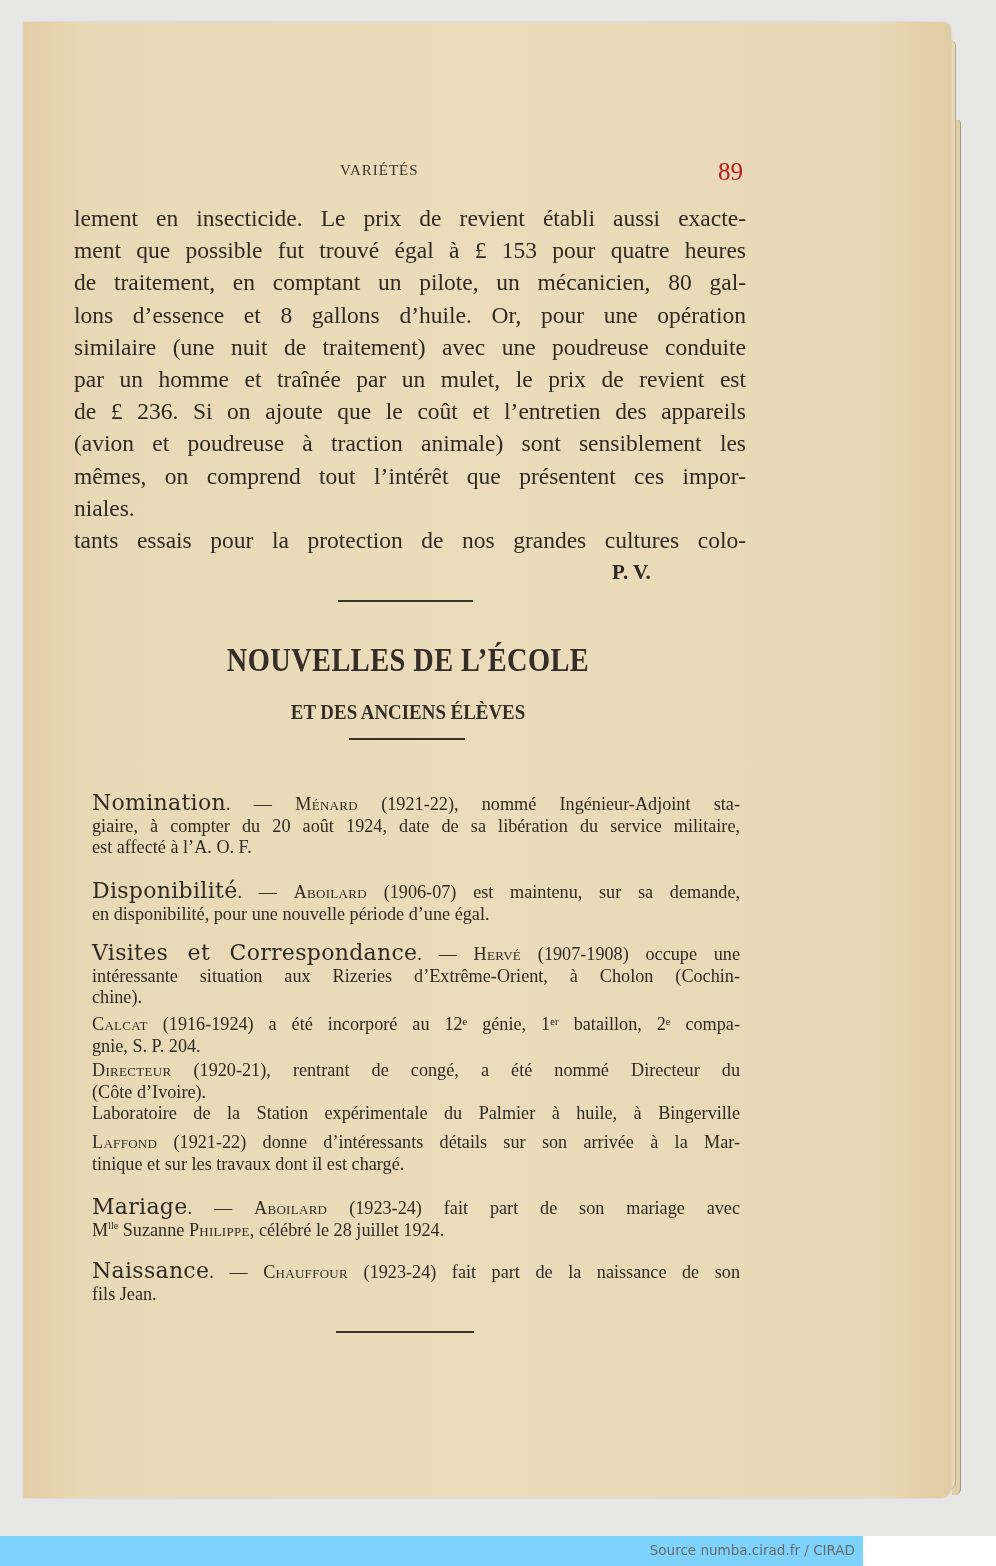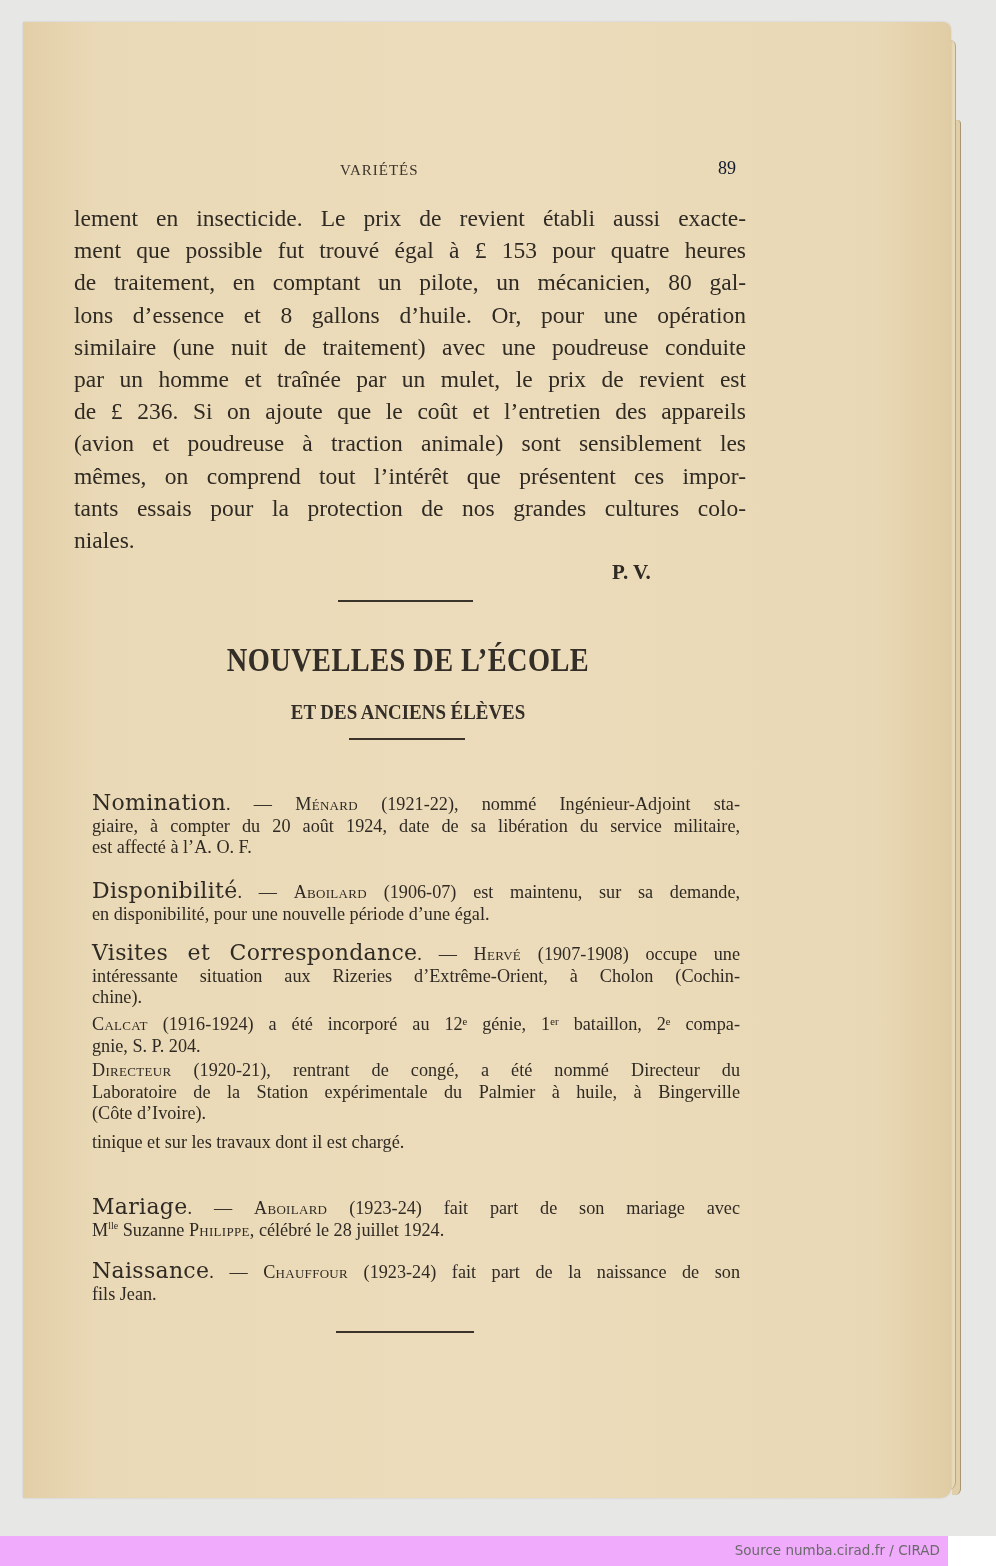--- a/index.html
+++ b/index.html
@@ -29,21 +29,21 @@
   .running-head {
     position: absolute; top: 158px; left: 0; width: 996px; height: 24px;
   }
   .running-title {
     position: absolute; left: 340px; top: 4px;
     font-family: "Liberation Serif", serif; font-size: 15px; letter-spacing: 1px;
     color: #3a342b;
   }
   .page-number {
     position: absolute; left: 718px; top: 0;
-    font-family: "Liberation Serif", serif; font-size: 18px; color: #0f172a;
+    font-family: "Liberation Serif", serif; font-size: 25px; color: #b91c1c;
   }
   .body-text {
     position: absolute; left: 74px; top: 202px; width: 672px;
     font-family: "Liberation Serif", serif; font-size: 23.5px; line-height: 32.2px;
     color: #2f2a23; text-align: justify;
   }
   .body-text .line { display: block; text-align: justify; text-align-last: justify; white-space: nowrap; }
   .body-text .line.last { text-align-last: left; }
   .signature {
     position: absolute; left: 612px; top: 560px;
@@ -71,21 +71,21 @@
     font-family: "Liberation Serif", serif; font-size: 18.2px; line-height: 21.5px;
     color: #2f2a23;
   }
   .news .line { display: block; text-align: justify; text-align-last: justify; white-space: nowrap; }
   .news .line.last { text-align-last: left; }
   .rubric {
     font-family: "DejaVu Serif", serif; font-weight: normal; font-size: 22px; letter-spacing: 0.3px;
   }
   .sc { font-variant: small-caps; letter-spacing: 0.3px; }
   .footer {
-    position: absolute; left: 0; top: 1536px; width: 948px; height: 30px; background: #f0abfc;
+    position: absolute; left: 0; top: 1536px; width: 863px; height: 30px; background: #7dd3fc;
   }
   .source-credit {
     position: absolute; right: 8px; top: 6px;
     font-family: "DejaVu Sans", sans-serif; font-size: 13.5px; color: #6a6a6a;
   }
   sup { font-size: 10px; line-height: 0; }
 </style>
 </head>
 <body>
 
@@ -102,22 +102,22 @@
 <div class="body-text" id="para">
     <span class="line">lement en insecticide. Le prix de revient établi aussi exacte-</span>
     <span class="line">ment que possible fut trouvé égal à £ 153 pour quatre heures</span>
     <span class="line">de traitement, en comptant un pilote, un mécanicien, 80 gal-</span>
     <span class="line">lons d’essence et 8 gallons d’huile. Or, pour une opération</span>
     <span class="line">similaire (une nuit de traitement) avec une poudreuse conduite</span>
     <span class="line">par un homme et traînée par un mulet, le prix de revient est</span>
     <span class="line">de £ 236. Si on ajoute que le coût et l’entretien des appareils</span>
     <span class="line">(avion et poudreuse à traction animale) sont sensiblement les</span>
     <span class="line">mêmes, on comprend tout l’intérêt que présentent ces impor-</span>
+    <span class="line last">niales.</span>
     <span class="line">tants essais pour la protection de nos grandes cultures colo-</span>
-    <span class="line last">niales.</span>
   </div>
 <div class="signature">P. V.</div>
 
 <div class="rule r1"></div>
 <div class="section-title">NOUVELLES DE L’ÉCOLE</div>
 <div class="section-subtitle">ET DES ANCIENS ÉLÈVES</div>
 <div class="rule r2"></div>
 
 <div id="news-container">
     <div class="news" style="top: 792px;">
@@ -133,24 +133,25 @@
       <span class="line"><span class="rubric">Visites et Correspondance</span><span>. — </span><span class="sc">Hervé</span><span> (1907-1908) occupe une</span></span>
       <span class="line">intéressante situation aux Rizeries d’Extrême-Orient, à Cholon (Cochin-</span>
       <span class="line last">chine).</span>
     </div>
     <div class="news" style="top: 1014px;">
       <span class="line"><span class="sc">Calcat</span><span> (1916-1924) a été incorporé au 12ᵉ génie, 1ᵉʳ bataillon, 2ᵉ compa-</span></span>
       <span class="line last">gnie, S. P. 204.</span>
     </div>
     <div class="news" style="top: 1060px;">
       <span class="line"><span class="sc">Directeur</span><span> (1920-21), rentrant de congé, a été nommé Directeur du</span></span>
+      <span class="line last">(Côte d’Ivoire).</span>
       <span class="line">Laboratoire de la Station expérimentale du Palmier à huile, à Bingerville</span>
-      <span class="line last">(Côte d’Ivoire).</span>
     </div>
     <div class="news" style="top: 1132px;">
+      <span class="line"><span class="sc">Laffond</span><span> (1921-22) donne d’intéressants détails sur son arrivée à la Mar-</span></span>
       <span class="line last">tinique et sur les travaux dont il est chargé.</span>
     </div>
     <div class="news" style="top: 1196px;">
       <span class="line"><span class="rubric">Mariage</span><span>. — </span><span class="sc">Aboilard</span><span> (1923-24) fait part de son mariage avec</span></span>
       <span class="line last"><span>M</span><sup>lle</sup><span> Suzanne </span><span class="sc">Philippe</span><span>, célébré le 28 juillet 1924.</span></span>
     </div>
     <div class="news" style="top: 1260px;">
       <span class="line"><span class="rubric">Naissance</span><span>. — </span><span class="sc">Chauffour</span><span> (1923-24) fait part de la naissance de son</span></span>
       <span class="line last">fils Jean.</span>
     </div>

